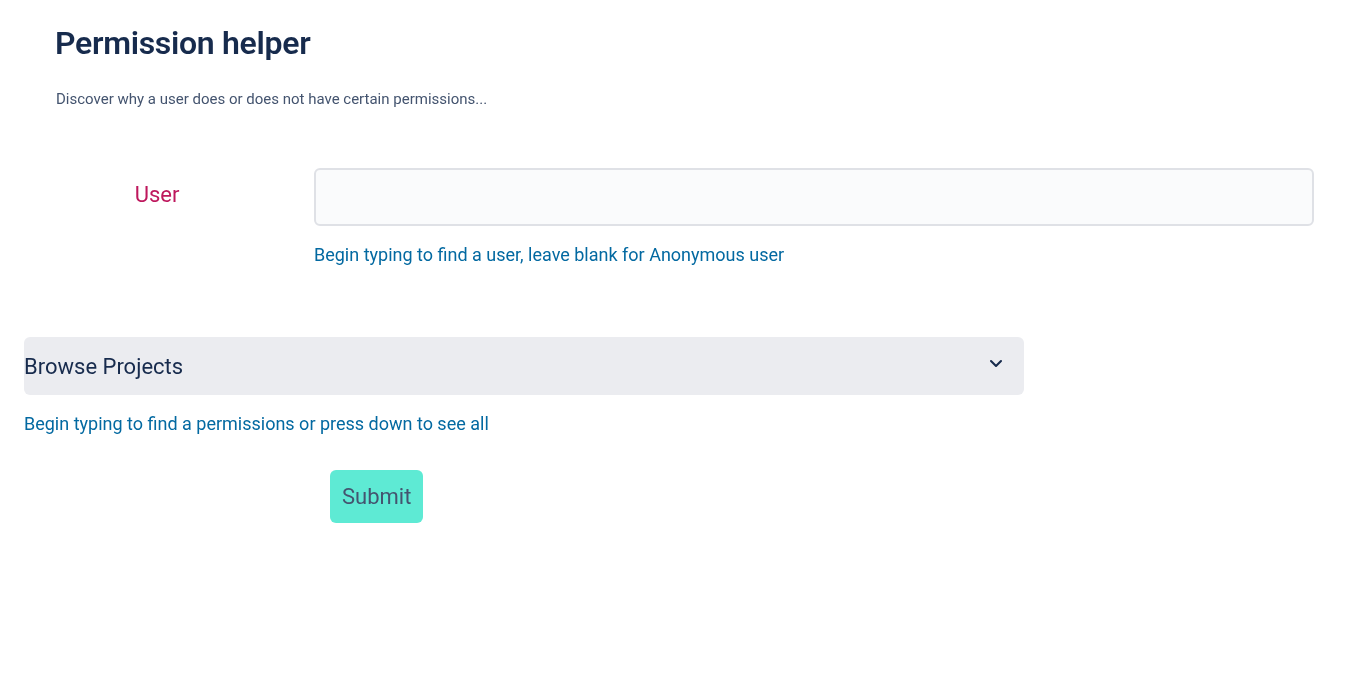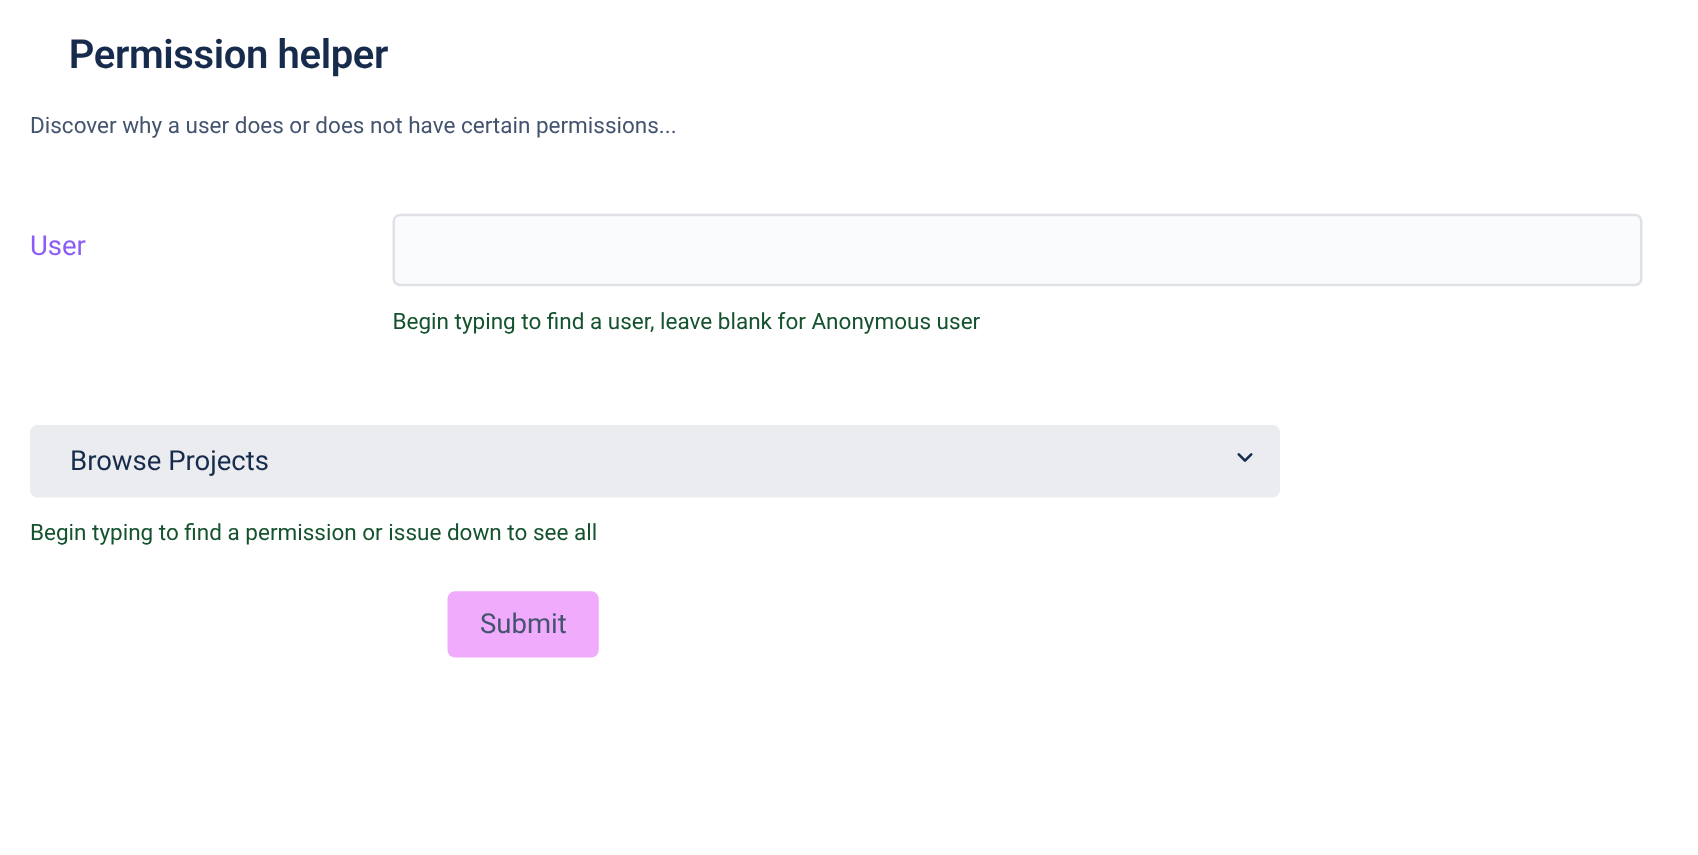--- a/index.html
+++ b/index.html
@@ -16,34 +16,35 @@
     }
     .page-title {
       font-size: 32px;
       font-weight: 600;
       color: #172B4D;
       margin-bottom: 28px;
       letter-spacing: -0.3px;
       margin-left: 31px;
     }
     .page-description {
-      font-size: 18px;
+      font-size: 15px;
       color: #44546F;
       margin-bottom: 60px;
+      margin-left: 32px;
     }
     .form-row {
       display: flex;
       align-items: flex-start;
       margin-bottom: 36px;
     }
     .form-label {
       width: 290px;
-      text-align: left;
+      text-align: center;
       font-size: 22px;
-      color: #8b5cf6;
+      color: #be185d;
       padding-right: 24px;
       padding-top: 14px;
       flex-shrink: 0;
     }
     .form-control-wrapper {
       flex: 1;
       max-width: 1000px;
     }
     .text-input {
       width: 100%;
@@ -56,54 +57,53 @@
       color: #172B4D;
       outline: none;
     }
     .select-field {
       width: 100%;
       height: 58px;
       border: none;
       border-radius: 6px;
       background: #EBECF0;
       font-size: 22px;
-      padding: 0 50px 0 32px;
+      padding: 0 50px 0 0;
       color: #172B4D;
       outline: none;
       position: relative;
       display: flex;
       align-items: center;
       cursor: text;
     }
     .select-field .select-value {
       flex: 1;
     }
     .chevron {
       position: absolute;
       right: 18px;
       top: 50%;
       transform: translateY(-50%);
       pointer-events: none;
     }
     .helper-text {
       font-size: 18px;
-      color: #14532d;
+      color: #0369a1;
       margin-top: 18px;
     }
     .submit-button {
       display: inline-block;
-      background: #f0abfc;
+      background: #5eead4;
       border: none;
       border-radius: 6px;
       font-size: 22px;
       color: #44546F;
-      padding: 14px 26px;
+      padding: 14px 12px;
       cursor: pointer;
       font-family: inherit;
-      margin-left: 28px;
     }
     .submit-row {
       margin-left: 290px;
       padding-left: 16px;
       margin-top: 10px;
     }
   </style>
 </head>
 <body>
 
@@ -124,19 +124,19 @@
 <div class="form-row">
   <div class="form-control-wrapper">
     <div class="select-field">
       <span class="select-value">Browse Projects</span>
       <span class="chevron">
         <svg width="20" height="20" viewBox="0 0 24 24" fill="none" stroke="#172B4D" stroke-width="2.5" stroke-linecap="round" stroke-linejoin="round">
             <polyline points="6 9 12 15 18 9"></polyline>
           </svg>
       </span>
     </div>
-    <div class="helper-text">Begin typing to find a permission or issue down to see all</div>
+    <div class="helper-text">Begin typing to find a permissions or press down to see all</div>
   </div>
 </div>
 
 <div class="submit-row">
   <button class="submit-button">Submit</button>
 </div>
 
 </body></html>

